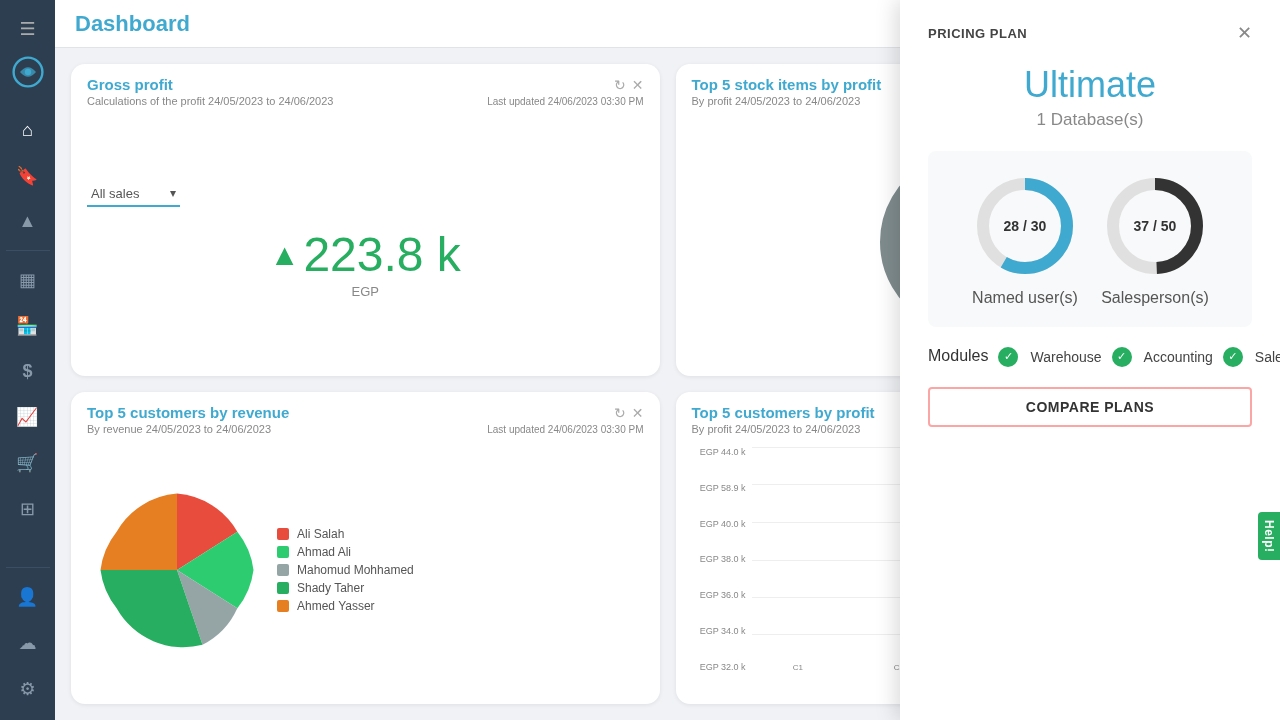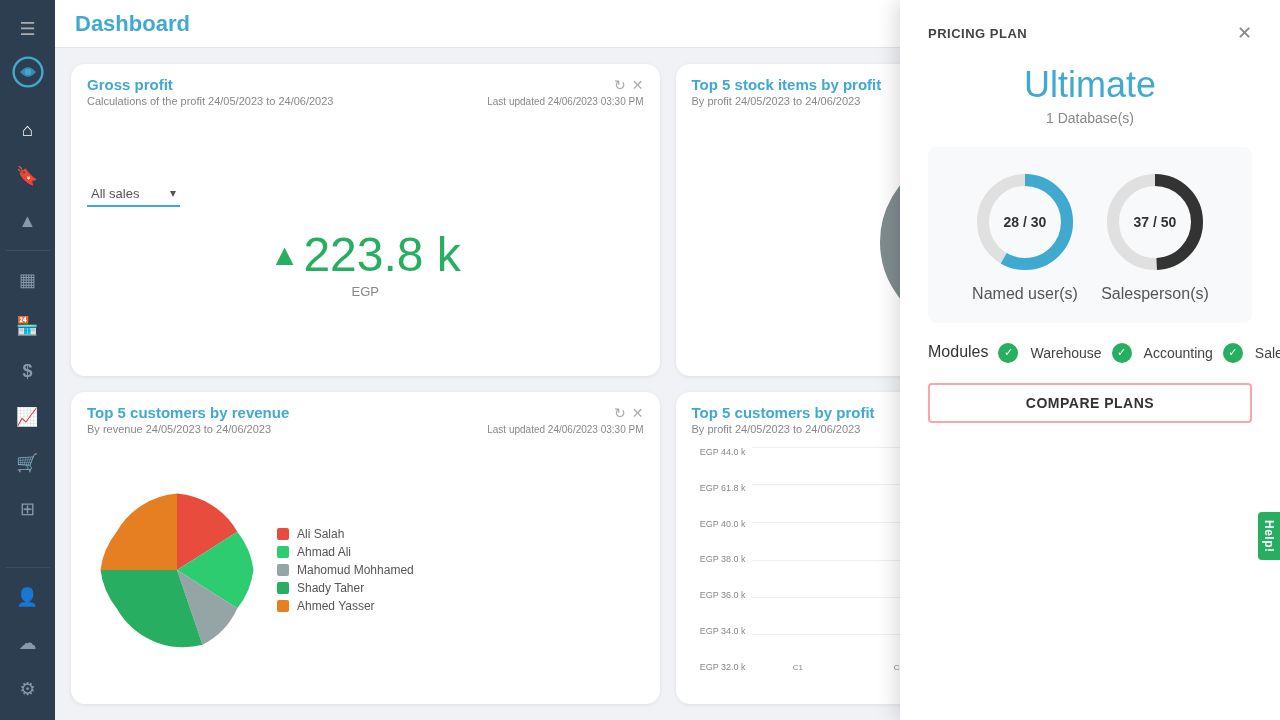--- a/index.html
+++ b/index.html
@@ -349,21 +349,21 @@
     .plan-name-section {
       text-align: center;
       line-height: 1.3;
     }
     .plan-name {
       font-size: 36px;
       font-weight: 400;
       color: #3fa9d0;
     }
     .plan-subtitle {
-      font-size: 14px;
+      font-size: 17px;
       color: #888;
     }
 
     
     .gauges-section {
       background: #f8f9fa;
       border-radius: 8px;
       padding: 20px;
       display: flex;
       gap: 20px;
@@ -635,21 +635,21 @@
             <span class="card-action-btn">↻</span>
             <span class="card-action-btn">✕</span>
           </div>
         </div>
         <span class="card-subtitle">By profit 24/05/2023 to 24/06/2023</span>
       </div>
       <div class="bar-chart-body">
         <div class="bar-chart-area">
           <div class="y-axis-labels">
             <span>EGP 44.0 k</span>
-            <span>EGP 61.8 k</span>
+            <span>EGP 58.9 k</span>
             <span>EGP 40.0 k</span>
             <span>EGP 38.0 k</span>
             <span>EGP 36.0 k</span>
             <span>EGP 34.0 k</span>
             <span>EGP 32.0 k</span>
           </div>
           <div style="position:absolute;left:60px;right:0;top:0;bottom:20px;">
             <div class="h-grid-line" style="top:0%;left:0;"></div>
             <div class="h-grid-line" style="top:16.6%;left:0;"></div>
             <div class="h-grid-line" style="top:33.3%;left:0;"></div>

